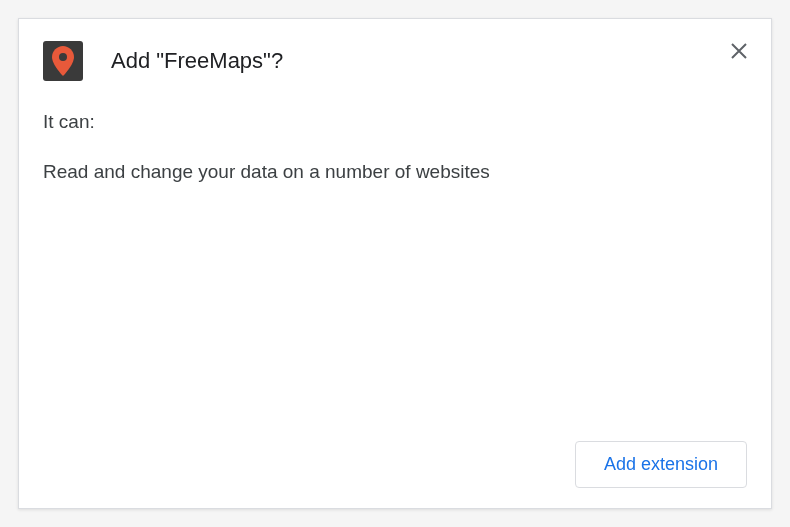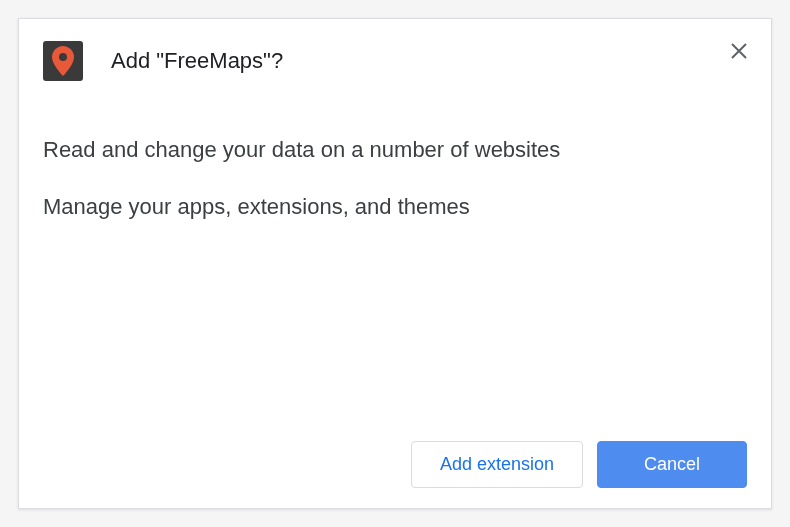--- a/index.html
+++ b/index.html
@@ -70,21 +70,21 @@
     }
     .dialog-body {
       padding: 18px 24px 4px 24px;
     }
     .permission-intro {
       font-size: 19px;
       color: #3c4043;
       margin-bottom: 26px;
     }
     .permission-item {
-      font-size: 22px;
+      font-size: 19px;
       color: #3c4043;
       margin-bottom: 26px;
       line-height: 1.4;
       margin-top: 24px;
     }
     .show-details {
       font-size: 19px;
       color: #1a73e8;
       cursor: pointer;
       margin-bottom: 26px;
@@ -130,20 +130,19 @@
       </svg>
     </div>
     <div class="dialog-title">Add "FreeMaps"?</div>
     <div class="close-btn">
       <svg viewBox="0 0 16 16">
         <path d="M1 1 L15 15 M15 1 L1 15" stroke="#5f6368" stroke-width="2" fill="none"></path>
       </svg>
     </div>
   </div>
   <div class="dialog-body">
+    <div class="permission-intro">It can:</div>
     <div class="permission-item">Read and change your data on a number of websites</div>
-    <div class="permission-item">Manage your apps, extensions, and themes</div>
   </div>
   <div class="dialog-footer">
     <button class="btn btn-secondary">Add extension</button>
-    <button class="btn btn-primary">Cancel</button>
   </div>
 </div>
 
 </body></html>

